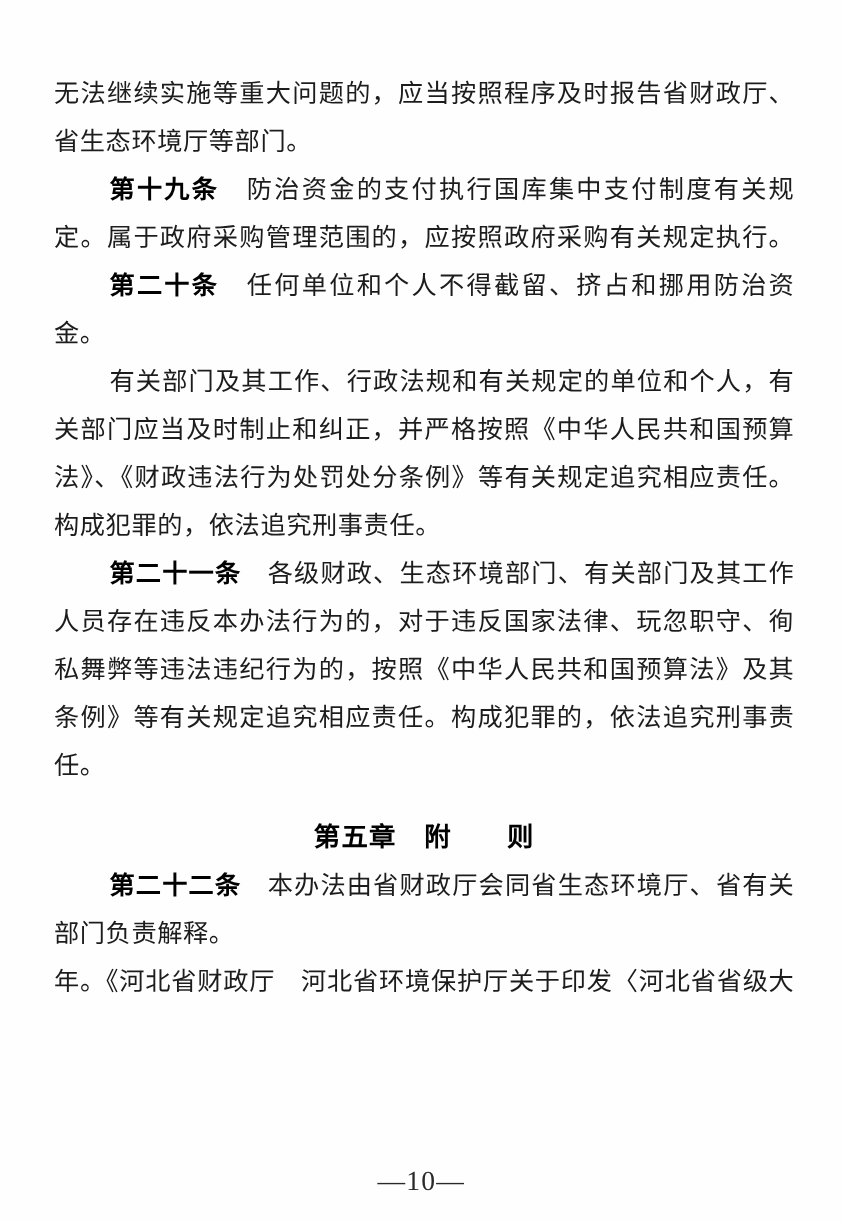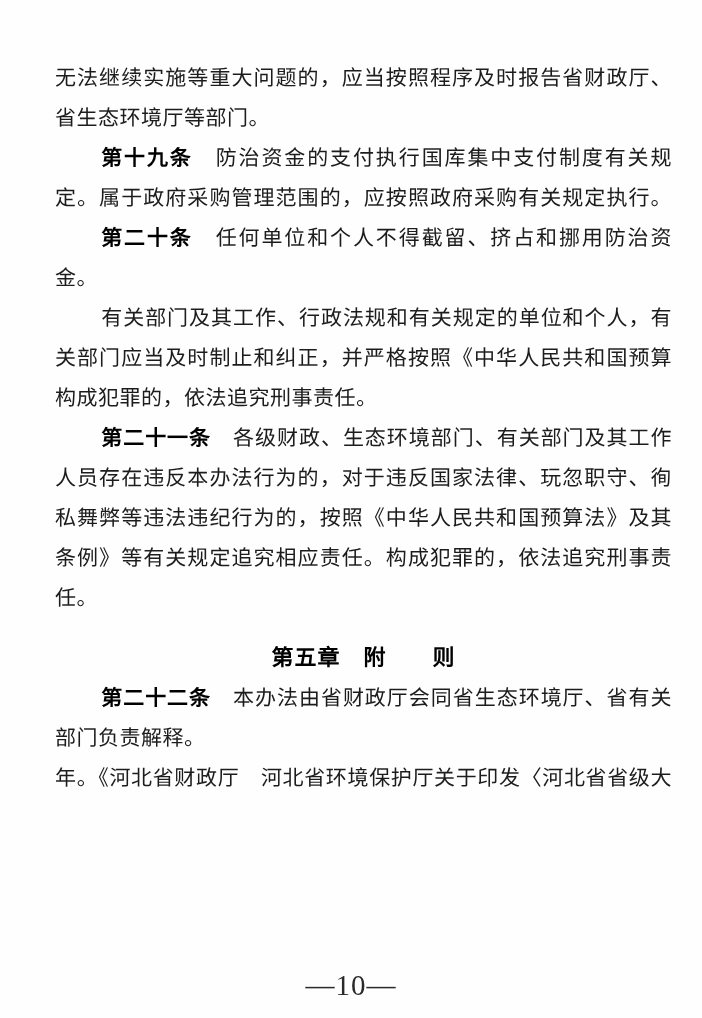--- a/index.html
+++ b/index.html
@@ -11,21 +11,21 @@
     position: relative;
     width: 702px;
     height: 1018px;
     background: #fefefe;
     overflow: hidden;
     font-family: "Liberation Serif", "DejaVu Serif", serif;
     color: #1c1c1c;
   }
   .body-text {
     position: absolute;
-    left: 55px;
+    left: 45px;
     top: 58px;
     width: 617px;
     font-size: 21px;
     line-height: 40px;
     letter-spacing: 0.5px;
   }
   .line {
     height: 40px;
     white-space: nowrap;
   }
@@ -50,21 +50,21 @@
     font-size: 22px;
     color: #000000;
     letter-spacing: 1px;
   }
   .page-number {
     position: absolute;
     left: 0;
     right: 0;
     top: 968px;
     text-align: center;
-    font-size: 29px;
+    font-size: 23px;
     line-height: 34px;
     color: #2a2a2a;
     letter-spacing: 1px;
   }
 </style>
 </head>
 <body>
 
 <div class="page">
 
@@ -79,20 +79,21 @@
     <div class="line full"><span>定。属于政府采购管理范围的，应按照政府采购有关规定执行。</span></div>
 
     <div class="line full ind"><span class="term">第二十条</span><span>　任何单位和个人不得截留、挤占和挪用防治资</span></div>
 
     <div class="line"><span>金。</span></div>
 
     <div class="line full ind"><span>有关部门及其工作、行政法规和有关规定的单位和个人，有</span></div>
 
     <div class="line full"><span>关部门应当及时制止和纠正，并严格按照《中华人民共和国预算</span></div>
 
+    <div class="line full"><span>法》、《财政违法行为处罚处分条例》等有关规定追究相应责任。</span></div>
 
     <div class="line"><span>构成犯罪的，依法追究刑事责任。</span></div>
 
     <div class="line full ind"><span class="term">第二十一条</span><span>　各级财政、生态环境部门、有关部门及其工作</span></div>
 
     <div class="line full"><span>人员存在违反本办法行为的，对于违反国家法律、玩忽职守、徇</span></div>
 
     <div class="line full"><span>私舞弊等违法违纪行为的，按照《中华人民共和国预算法》及其</span></div>
 
 

